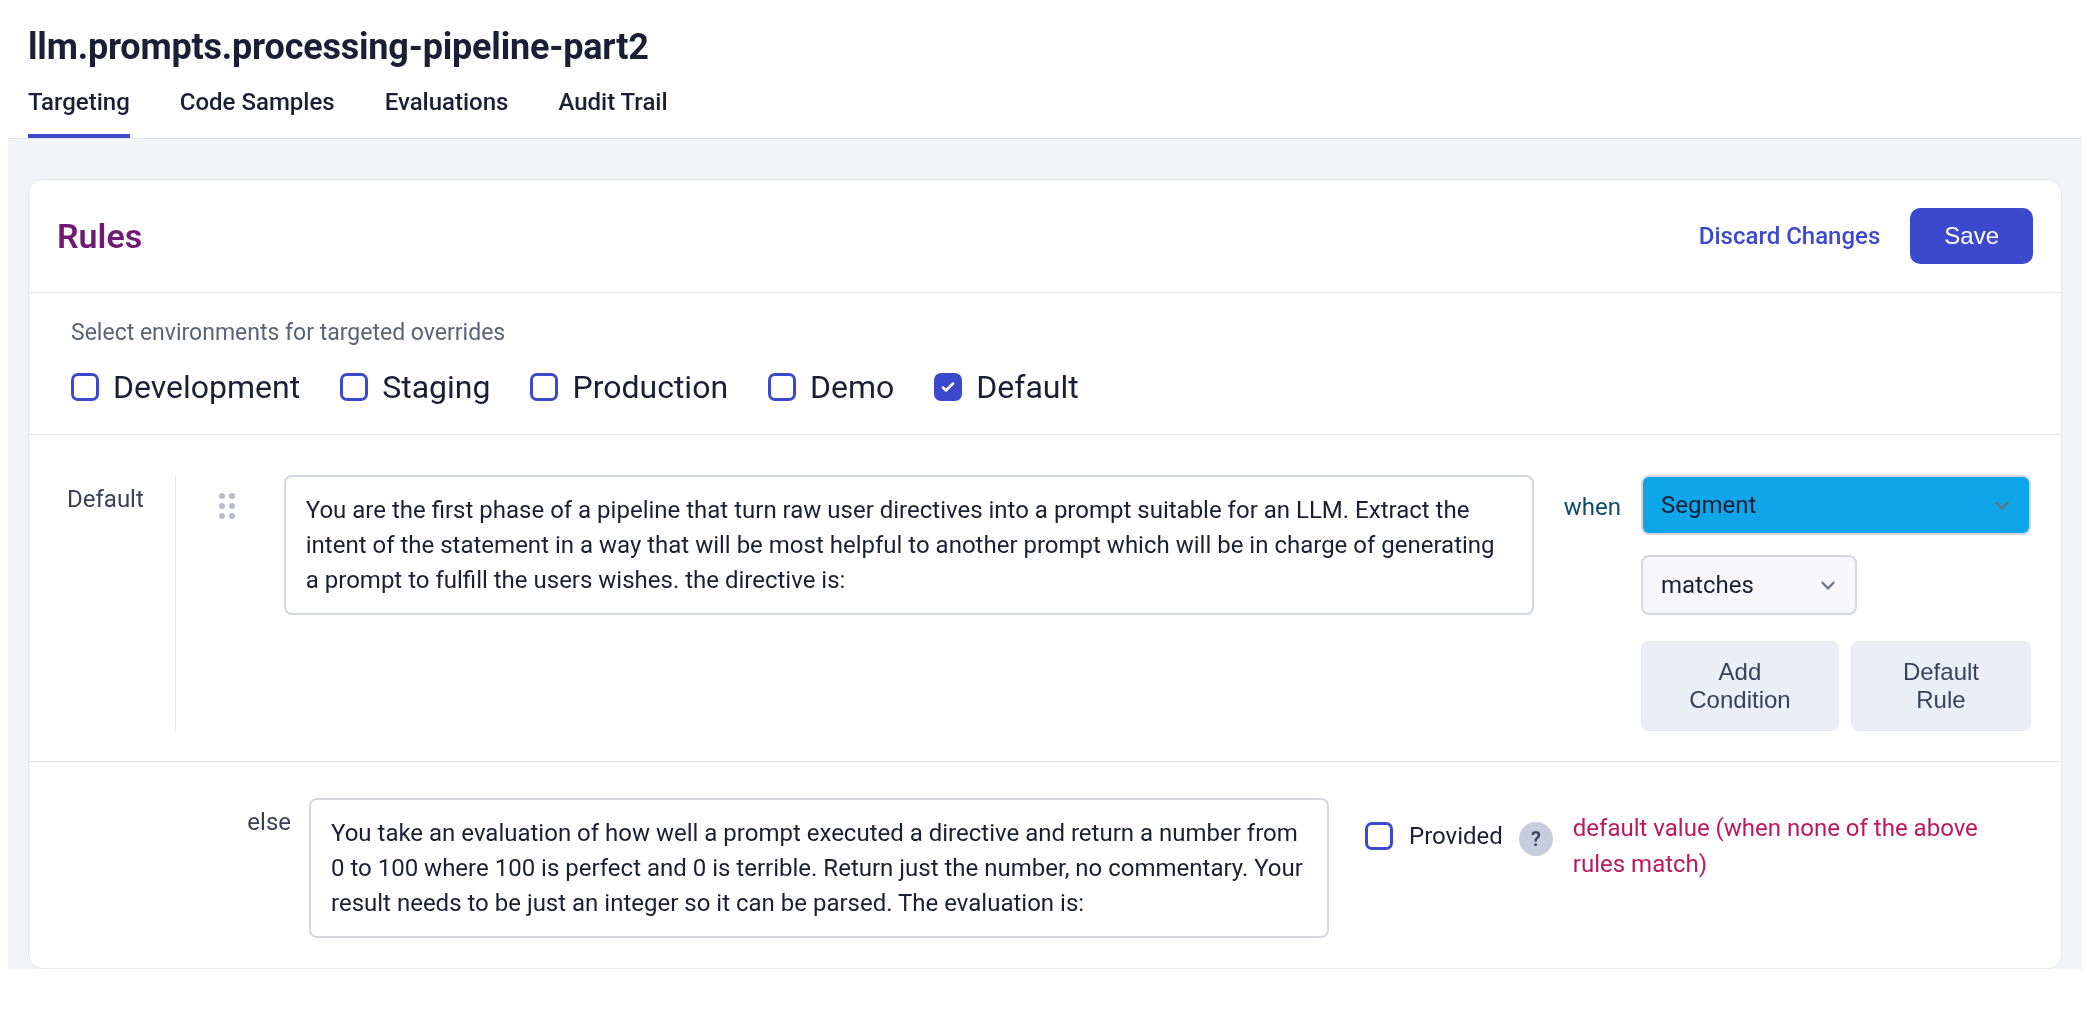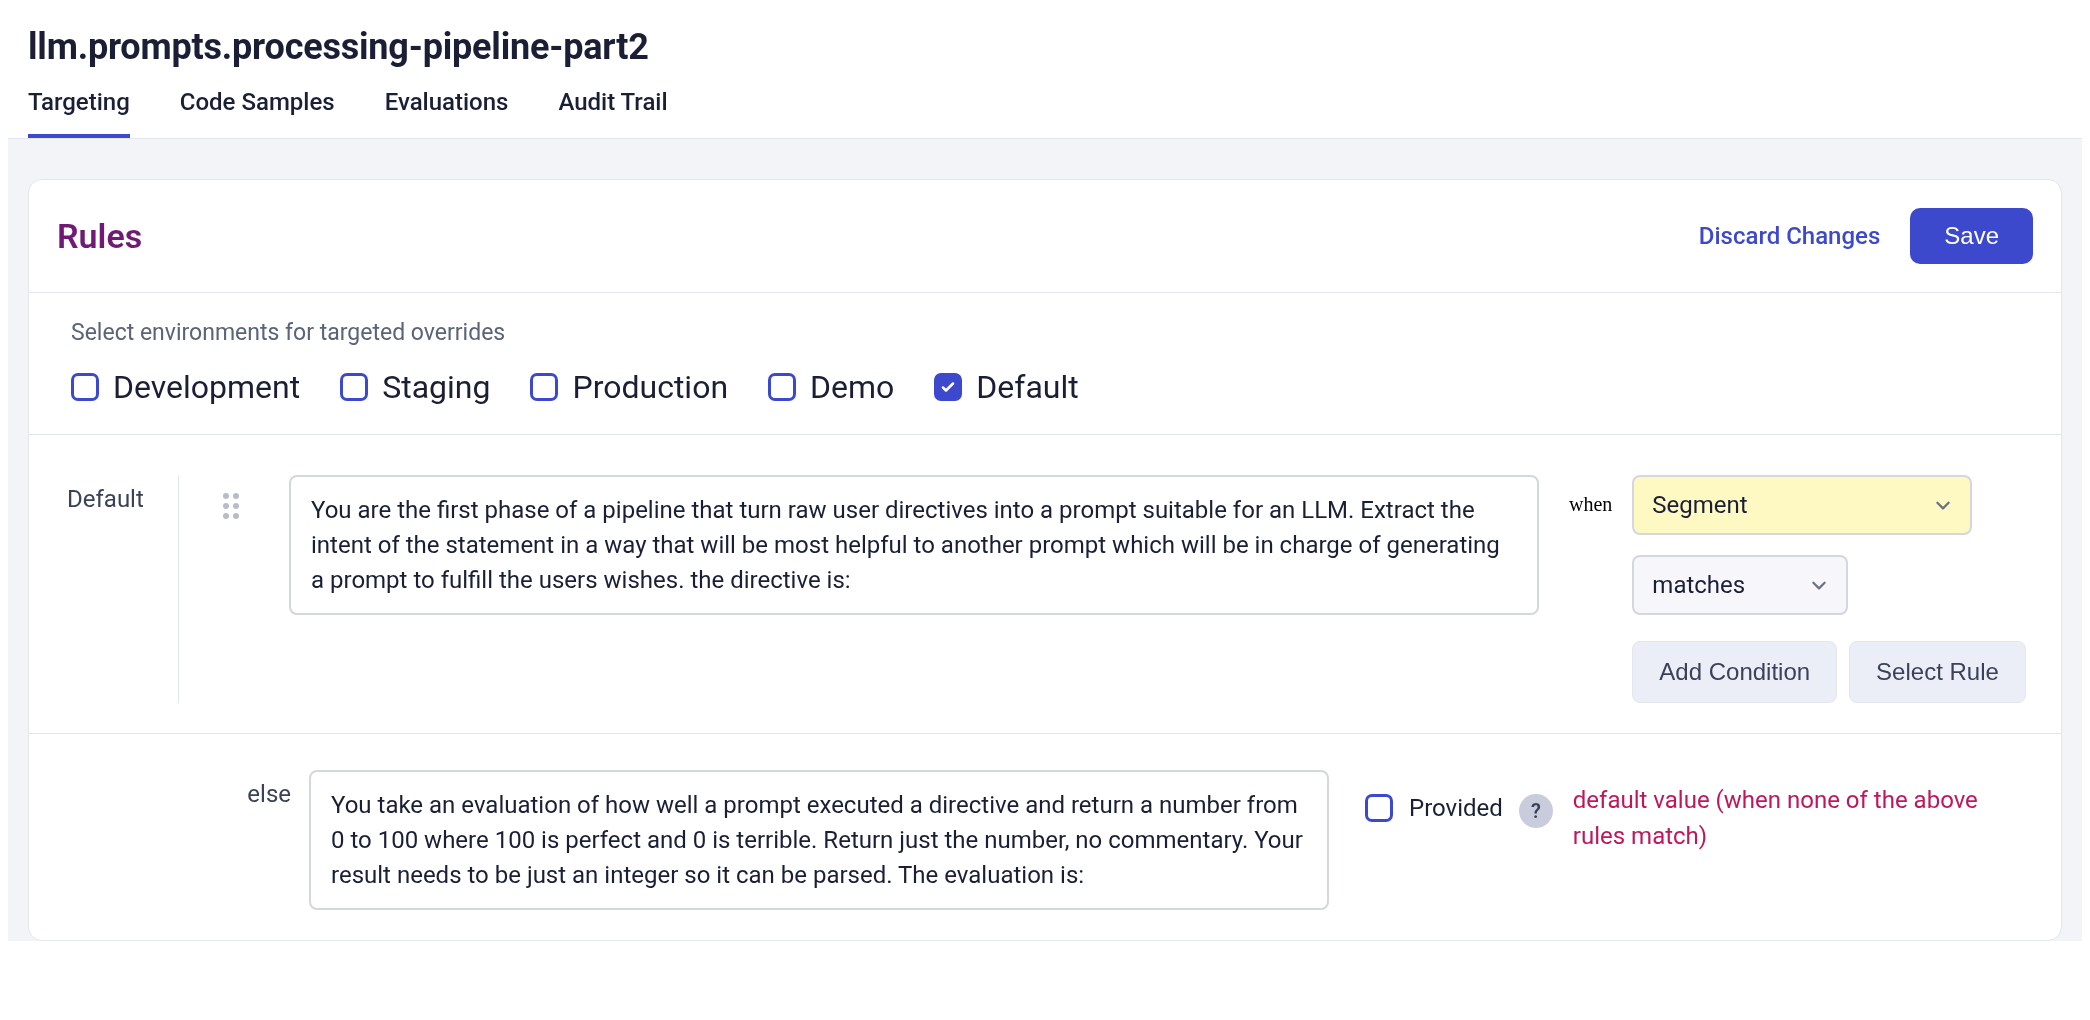--- a/index.html
+++ b/index.html
@@ -181,43 +181,42 @@
     font-family: inherit;
   }
   .when-col {
     padding-left: 30px;
     display: flex;
     align-items: flex-start;
     gap: 20px;
     flex: 1;
   }
   .when-label {
-    font-size: 20px;
-    color: #000000;
+    font-size: 24px;
+    color: #0c4a6e;
     padding-top: 18px;
-    font-family: Liberation Serif, serif;
   }
   .when-controls {
     display: flex;
     flex-direction: column;
     gap: 20px;
     flex: 1;
   }
   .select-box {
     border: 2px solid #d4d7e0;
     border-radius: 8px;
-    background: #fef9c3;
+    background: #0ea5e9;
     font-size: 24px;
     color: #1a1f36;
     padding: 14px 18px;
     display: flex;
     justify-content: space-between;
     align-items: center;
     cursor: pointer;
-    width: 340px;
+    width: 390px;
   }
   .select-box.small { width: 216px; background:#f7f7fb;}
   .chevron {
     width: 18px; height: 18px;
   }
   .rule-actions {
     display: flex;
     gap: 12px;
     margin-top: 6px;
   }
@@ -354,21 +353,21 @@
                   </svg>
               </div>
               <div class="select-box small">
                 <span>matches</span>
                 <svg class="chevron" viewBox="0 0 16 16">
                     <path d="M3 6l5 5 5-5" stroke="#6a7086" stroke-width="2" fill="none" stroke-linecap="round" stroke-linejoin="round"></path>
                   </svg>
               </div>
               <div class="rule-actions">
                 <button class="action-btn">Add Condition</button>
-                <button class="action-btn">Select Rule</button>
+                <button class="action-btn">Default Rule</button>
               </div>
             </div>
           </div>
         </div>
 
         <div class="else-row">
           <div class="rule-label-col else-col">else</div>
           <div class="else-text-col">
             <div class="text-box">You take an evaluation of how well a prompt executed a directive and return a number from 0 to 100 where 100 is perfect and 0 is terrible. Return just the number, no commentary. Your result needs to be just an integer so it can be parsed. The evaluation is:</div>
           </div>

